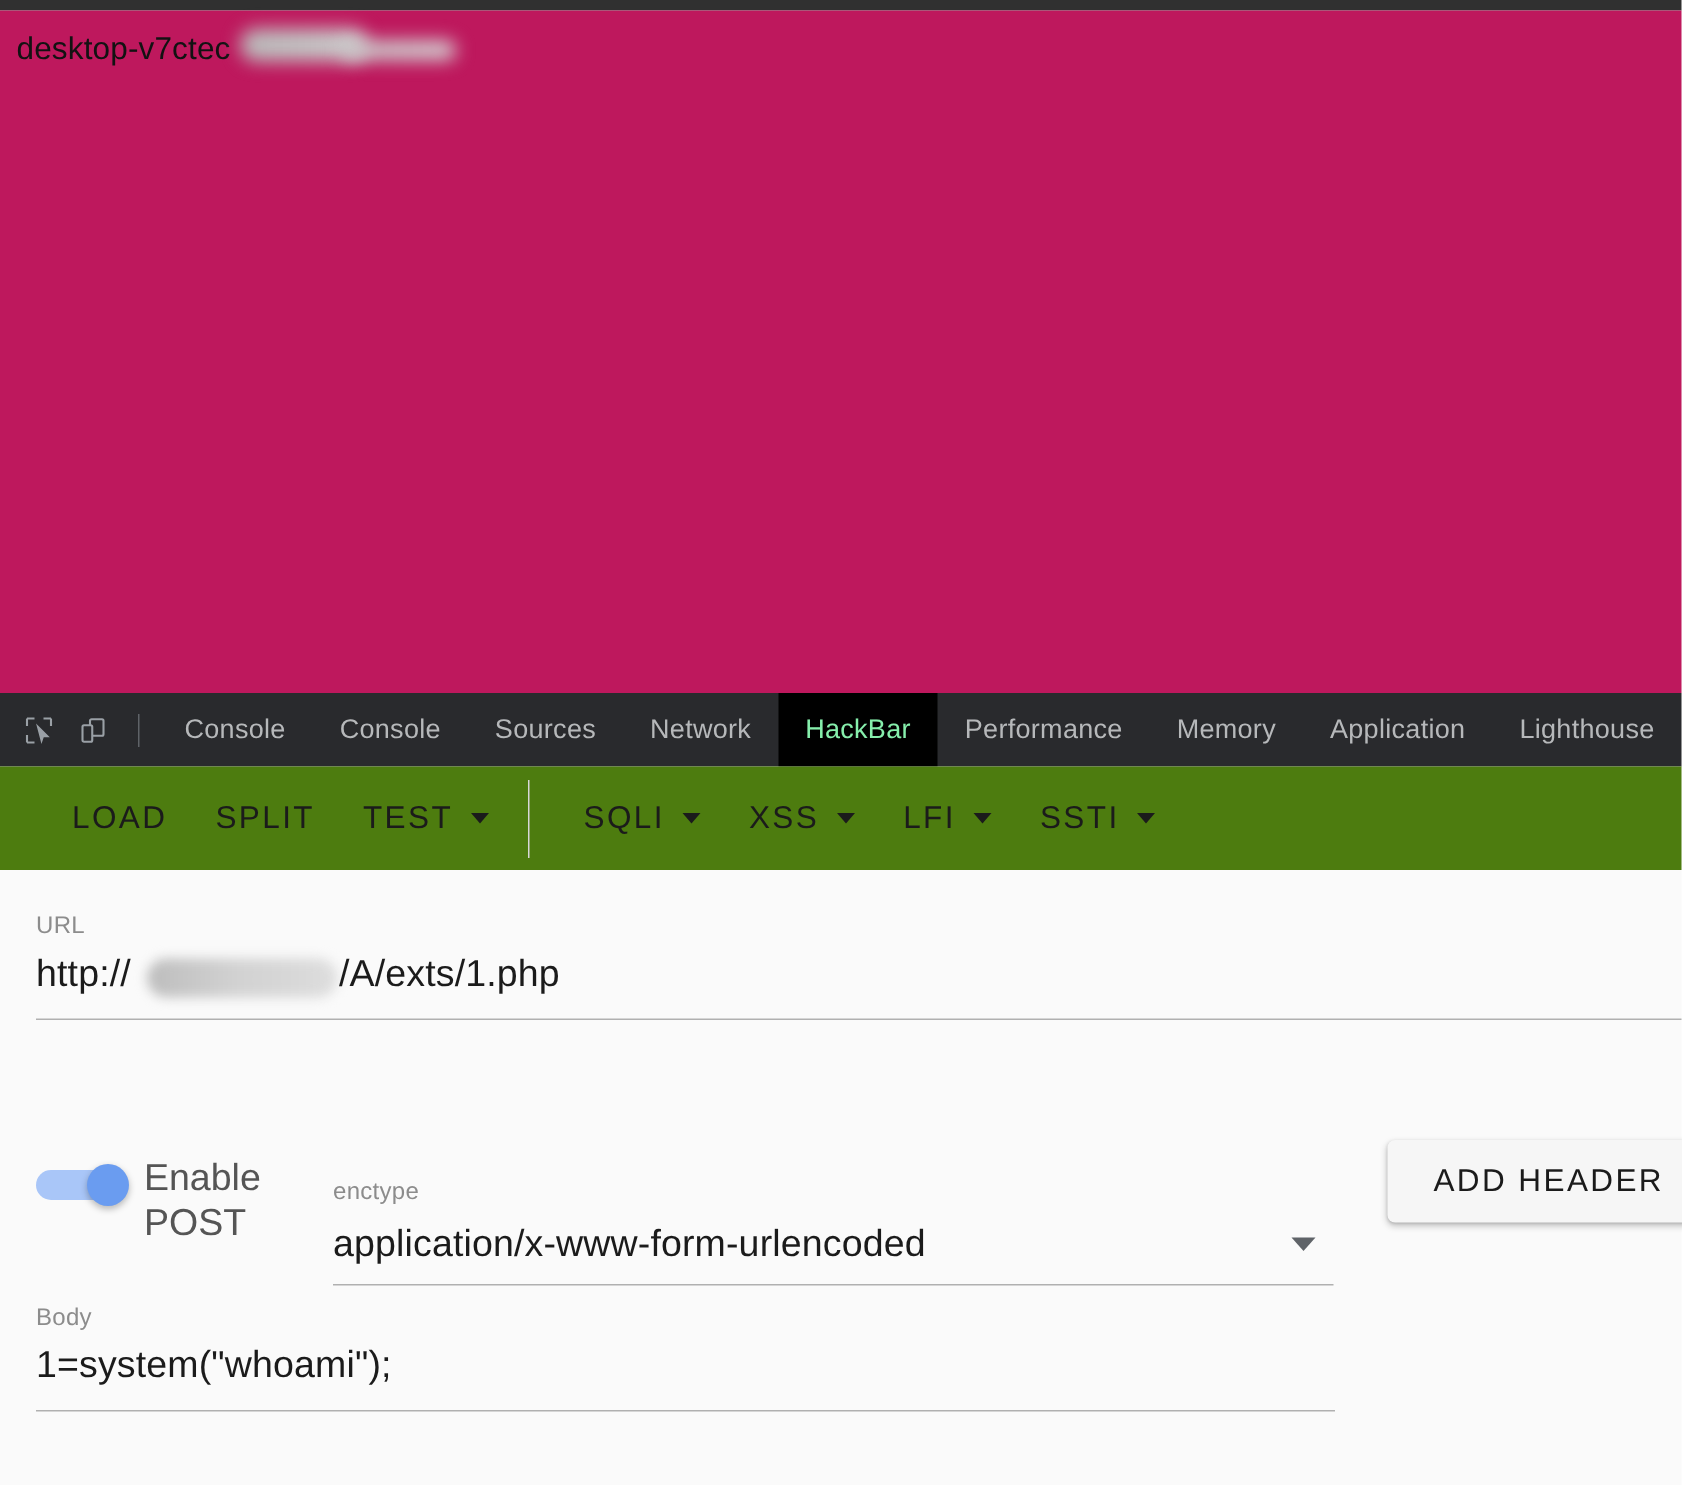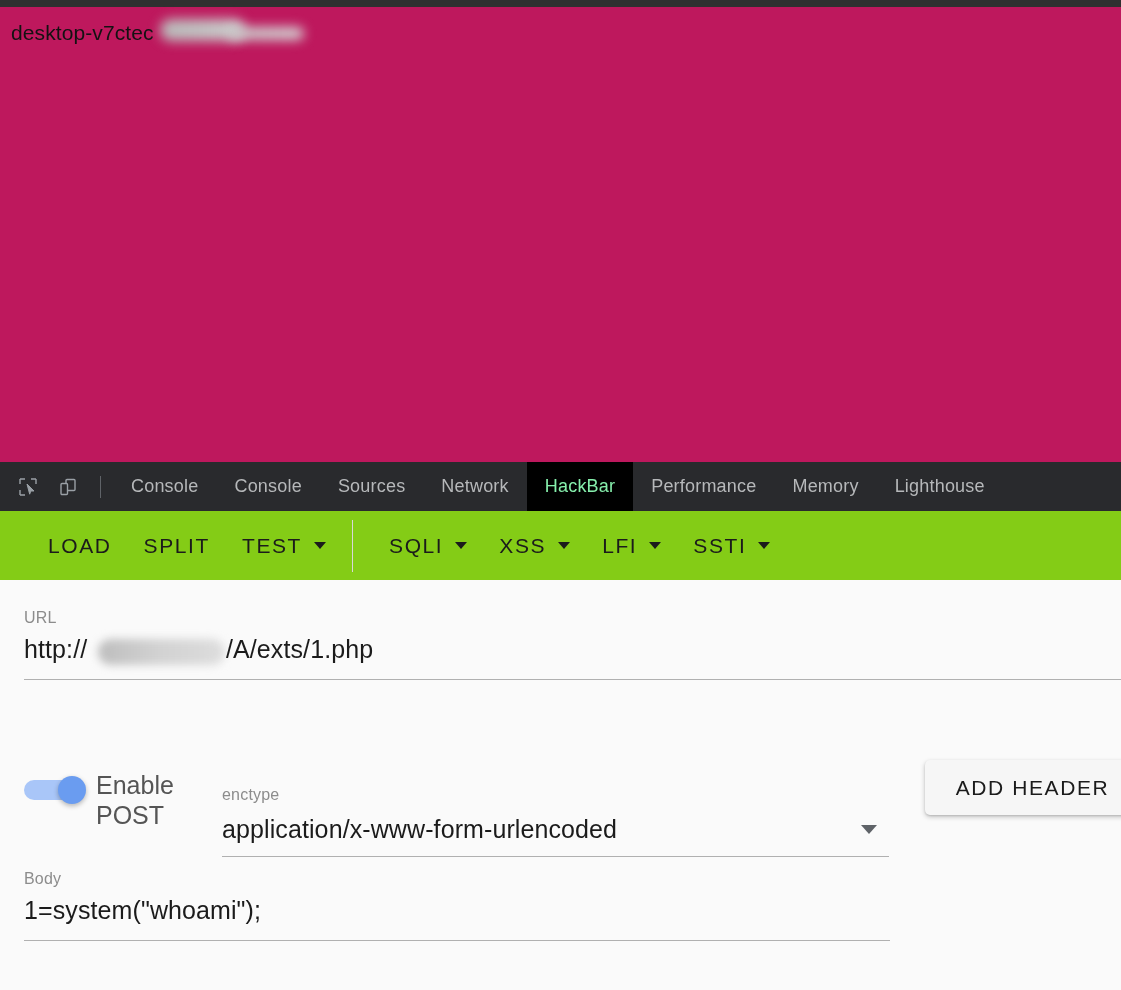--- a/index.html
+++ b/index.html
@@ -69,21 +69,21 @@
     white-space: nowrap;
   }
   .dt-tab.active {
     background: #000000; color: #86efac;
   }
 
   
   .hb-toolbar {
     position: absolute; top: 511px; left: 0;
     width: 1121px; height: 69px;
-    background: #84cc16;
+    background: #4d7c0f;
     display: flex; align-items: center;
     overflow: hidden;
   }
   .hb-btn {
     display: flex; align-items: center;
     height: 48px; padding: 0 16px;
     font-size: 21px; letter-spacing: 1.6px;
     color: #1b1b1b; font-weight: 500;
     white-space: nowrap;
     background: transparent; border: none;
@@ -237,20 +237,21 @@
   </div>
   <div class="dt-divider"></div>
 
   <div class="dt-tab">Console</div>
   <div class="dt-tab">Console</div>
   <div class="dt-tab">Sources</div>
   <div class="dt-tab">Network</div>
   <div class="dt-tab active">HackBar</div>
   <div class="dt-tab">Performance</div>
   <div class="dt-tab">Memory</div>
+  <div class="dt-tab">Application</div>
   <div class="dt-tab">Lighthouse</div>
 </div>
 
 <div class="hb-toolbar">
   <div class="hb-spacer-1"></div>
   <button class="hb-btn">LOAD</button>
   <button class="hb-btn">SPLIT</button>
   <button class="hb-btn">
     <span>TEST</span>
     <span class="caret"></span>

